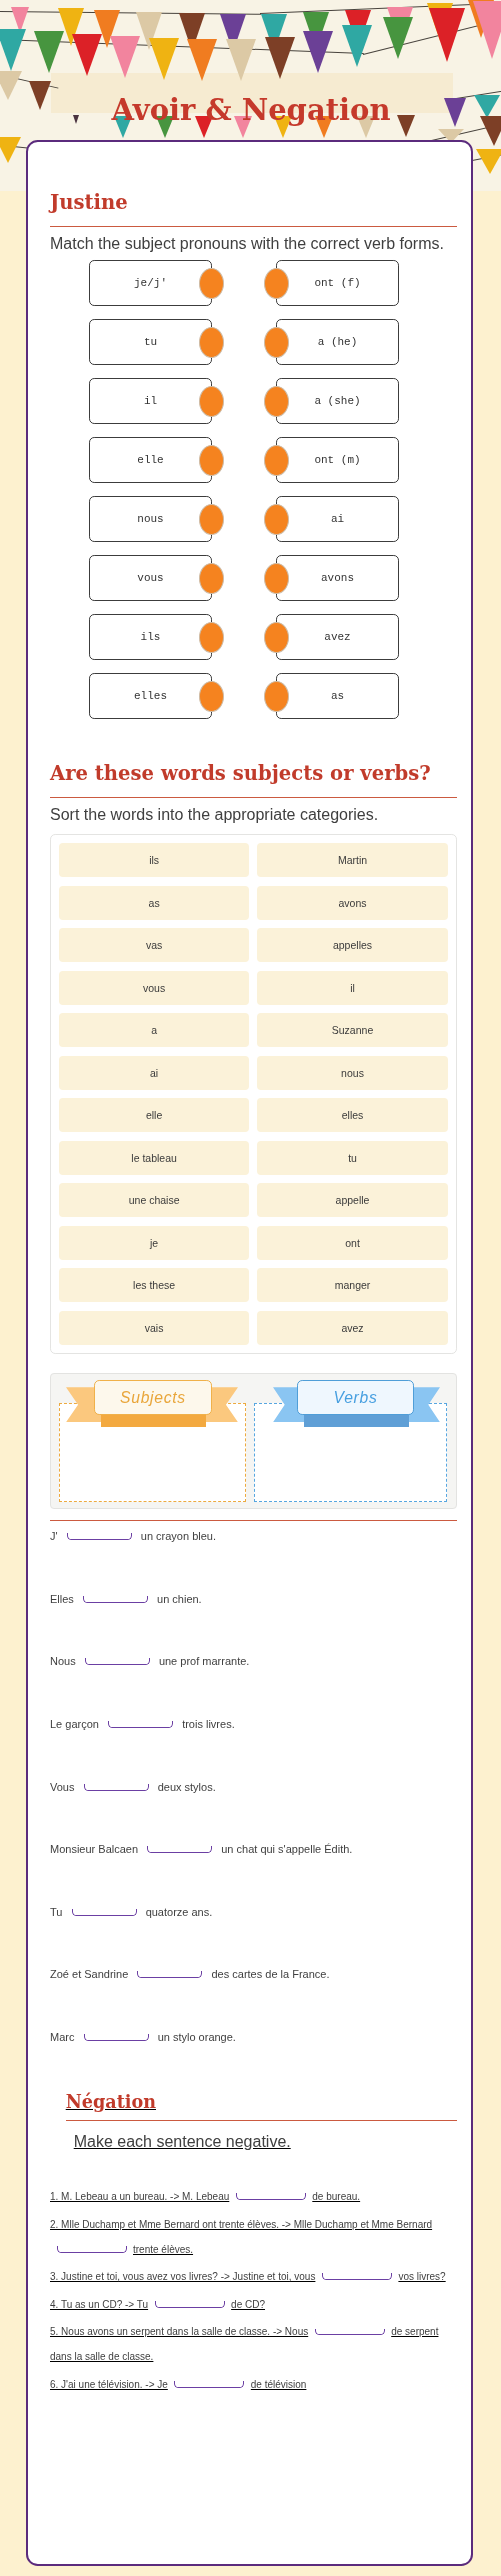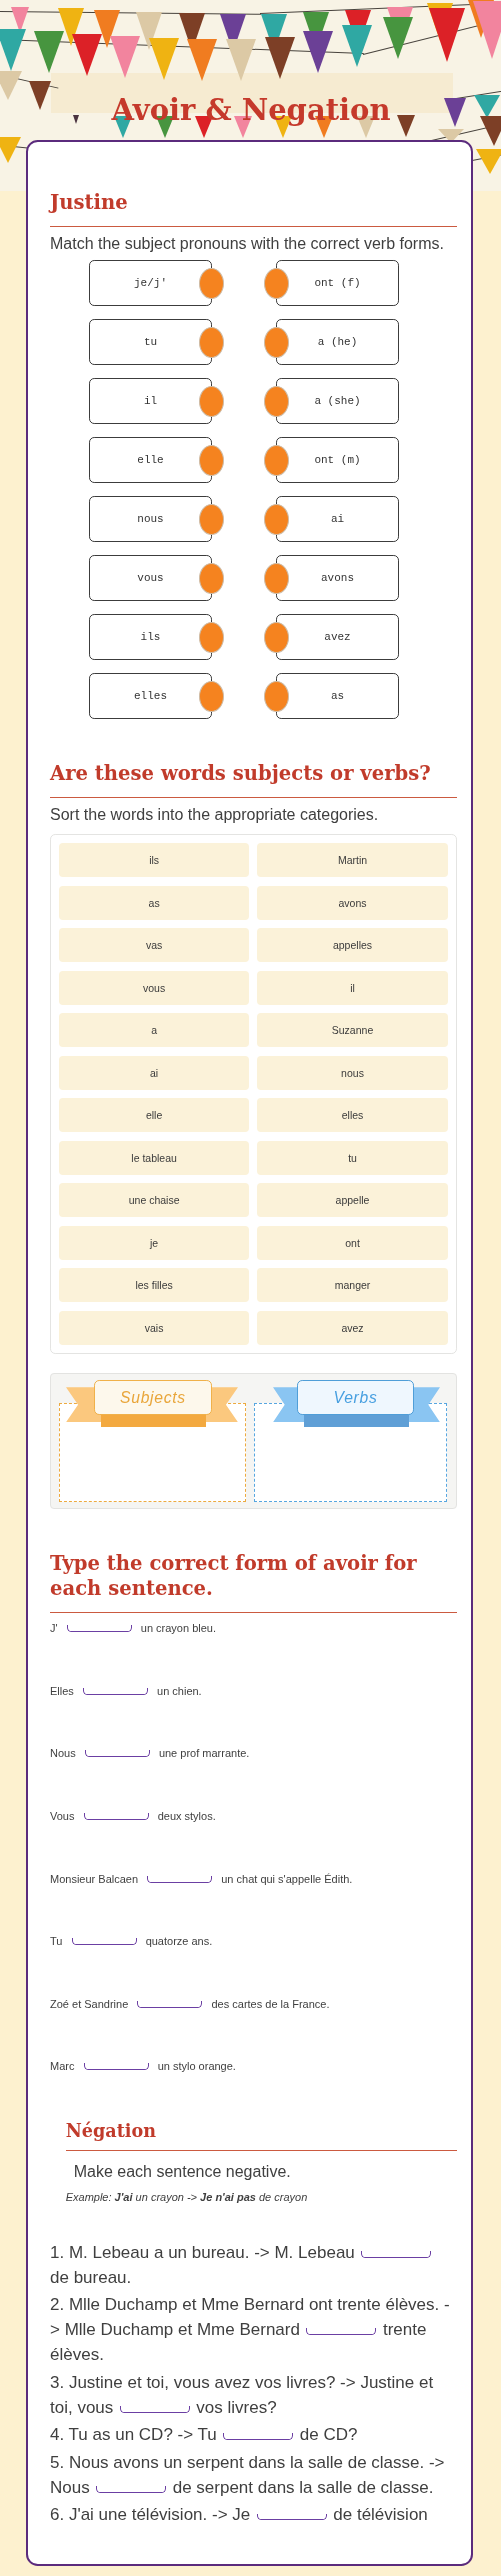--- a/index.html
+++ b/index.html
@@ -75,31 +75,31 @@
 
   
   #fill-h{margin-top:42px;max-width:406px;}
   .qs{margin-top:6.5px;}
   .q{margin:0 0 43px;font-size:11px;line-height:19.6px;color:#3f3f3f;}
   .blank{display:inline-block;width:63px;height:5.9px;margin:0 9.1px;vertical-align:baseline;
         border-bottom:1.3px solid #6b3fa3;border-left:1.3px solid #6b3fa3;border-right:1.3px solid #6b3fa3;
         border-bottom-left-radius:4.6px;border-bottom-right-radius:4.6px;}
 
   
-  .neg{margin-top:15.7px;}
+  .neg{margin-top:15.7px;text-decoration:underline;}
   .neg-inner{margin-left:15.7px;}
   h3.subsection{font-family:"DejaVu Serif","Liberation Serif",serif;font-weight:bold;
         font-size:17.6px;line-height:22px;color:#c13b2b;margin:0;}
   .neg-inner .rule{margin-top:7.8px;}
   .neg-inner p.instr{margin-top:13px;padding-left:8px;}
   .example{margin:9.1px 0 0;font-size:11px;line-height:17px;color:#3f3f3f;}
   .example .it{font-style:italic;}
   .example .b{font-weight:bold;}
   .neg-items{margin-top:34px;}
-  .neg-item{margin:0 0 2.6px;font-size:17px;line-height:25px;color:#3f3f3f;}
+  .neg-item{margin:0 0 2.6px;font-size:10px;line-height:25px;color:#3f3f3f;}
   .neg-item .blank{width:68px;margin:0 6.5px;}
 </style>
 </head>
 <body>
 
 <div class="hero"></div>
 <div class="title-band"></div>
 
 <div class="str" style="left:0;top:10.5px;width:261px;transform:rotate(.6deg)"></div>
 <div class="str" style="left:260px;top:13px;width:242px;transform:rotate(-2.4deg)"></div>
@@ -267,61 +267,60 @@
     <div class="chip">ai</div>
     <div class="chip">nous</div>
     <div class="chip">elle</div>
     <div class="chip">elles</div>
     <div class="chip">le tableau</div>
     <div class="chip">tu</div>
     <div class="chip">une chaise</div>
     <div class="chip">appelle</div>
     <div class="chip">je</div>
     <div class="chip">ont</div>
-    <div class="chip">les filles</div>
+    <div class="chip">les these</div>
     <div class="chip">manger</div>
     <div class="chip">vais</div>
     <div class="chip">avez</div>
   </div>
 
   <div class="panel">
     <div class="zone z-sub"></div>
     <div class="zone z-vrb"></div>
     <div class="ribbon rib-sub">
       <span class="band"></span>
       <span class="under"></span>
       <span class="rlabel">Subjects</span>
     </div>
     <div class="ribbon rib-vrb">
       <span class="band"></span>
       <span class="under"></span>
       <span class="rlabel">Verbs</span>
     </div>
   </div>
 
-  <h2 class="section" id="fill-h">Type the correct form of avoir for each sentence.</h2>
   <hr class="rule">
 
   <div class="qs">
     <p class="q"><span>J'</span><span class="blank"></span><span>un crayon bleu.</span></p>
     <p class="q"><span>Elles</span><span class="blank"></span><span>un chien.</span></p>
     <p class="q"><span>Nous</span><span class="blank"></span><span>une prof marrante.</span></p>
+    <p class="q"><span>Le garçon</span><span class="blank"></span><span>trois livres.</span></p>
     <p class="q"><span>Vous</span><span class="blank"></span><span>deux stylos.</span></p>
     <p class="q"><span>Monsieur Balcaen</span><span class="blank"></span><span>un chat qui s'appelle Édith.</span></p>
     <p class="q"><span>Tu</span><span class="blank"></span><span>quatorze ans.</span></p>
     <p class="q"><span>Zoé et Sandrine</span><span class="blank"></span><span>des cartes de la France.</span></p>
     <p class="q"><span>Marc</span><span class="blank"></span><span>un stylo orange.</span></p>
   </div>
 
   <div class="neg">
     <div class="neg-inner">
       <h3 class="subsection">Négation</h3>
       <hr class="rule">
       <p class="instr">Make each sentence negative.</p>
-      <p class="example"><span class="it">Example: </span><span class="it b">J'ai</span><span class="it"> un crayon -&gt; </span><span class="it b">Je n'ai pas</span><span class="it"> de crayon</span></p>
     </div>
 
     <div class="neg-items">
       <p class="neg-item"><span>1. M. Lebeau a un bureau. -&gt; M. Lebeau</span><span class="blank"></span><span>de bureau.</span></p>
       <p class="neg-item"><span>2. Mlle Duchamp et Mme Bernard ont trente élèves. -&gt; Mlle Duchamp et Mme Bernard</span><span class="blank"></span><span>trente élèves.</span></p>
       <p class="neg-item"><span>3. Justine et toi, vous avez vos livres? -&gt; Justine et toi, vous</span><span class="blank"></span><span>vos livres?</span></p>
       <p class="neg-item"><span>4. Tu as un CD? -&gt; Tu</span><span class="blank"></span><span>de CD?</span></p>
       <p class="neg-item"><span>5. Nous avons un serpent dans la salle de classe. -&gt; Nous</span><span class="blank"></span><span>de serpent dans la salle de classe.</span></p>
       <p class="neg-item"><span>6. J'ai une télévision. -&gt; Je</span><span class="blank"></span><span>de télévision</span></p>
     </div>

